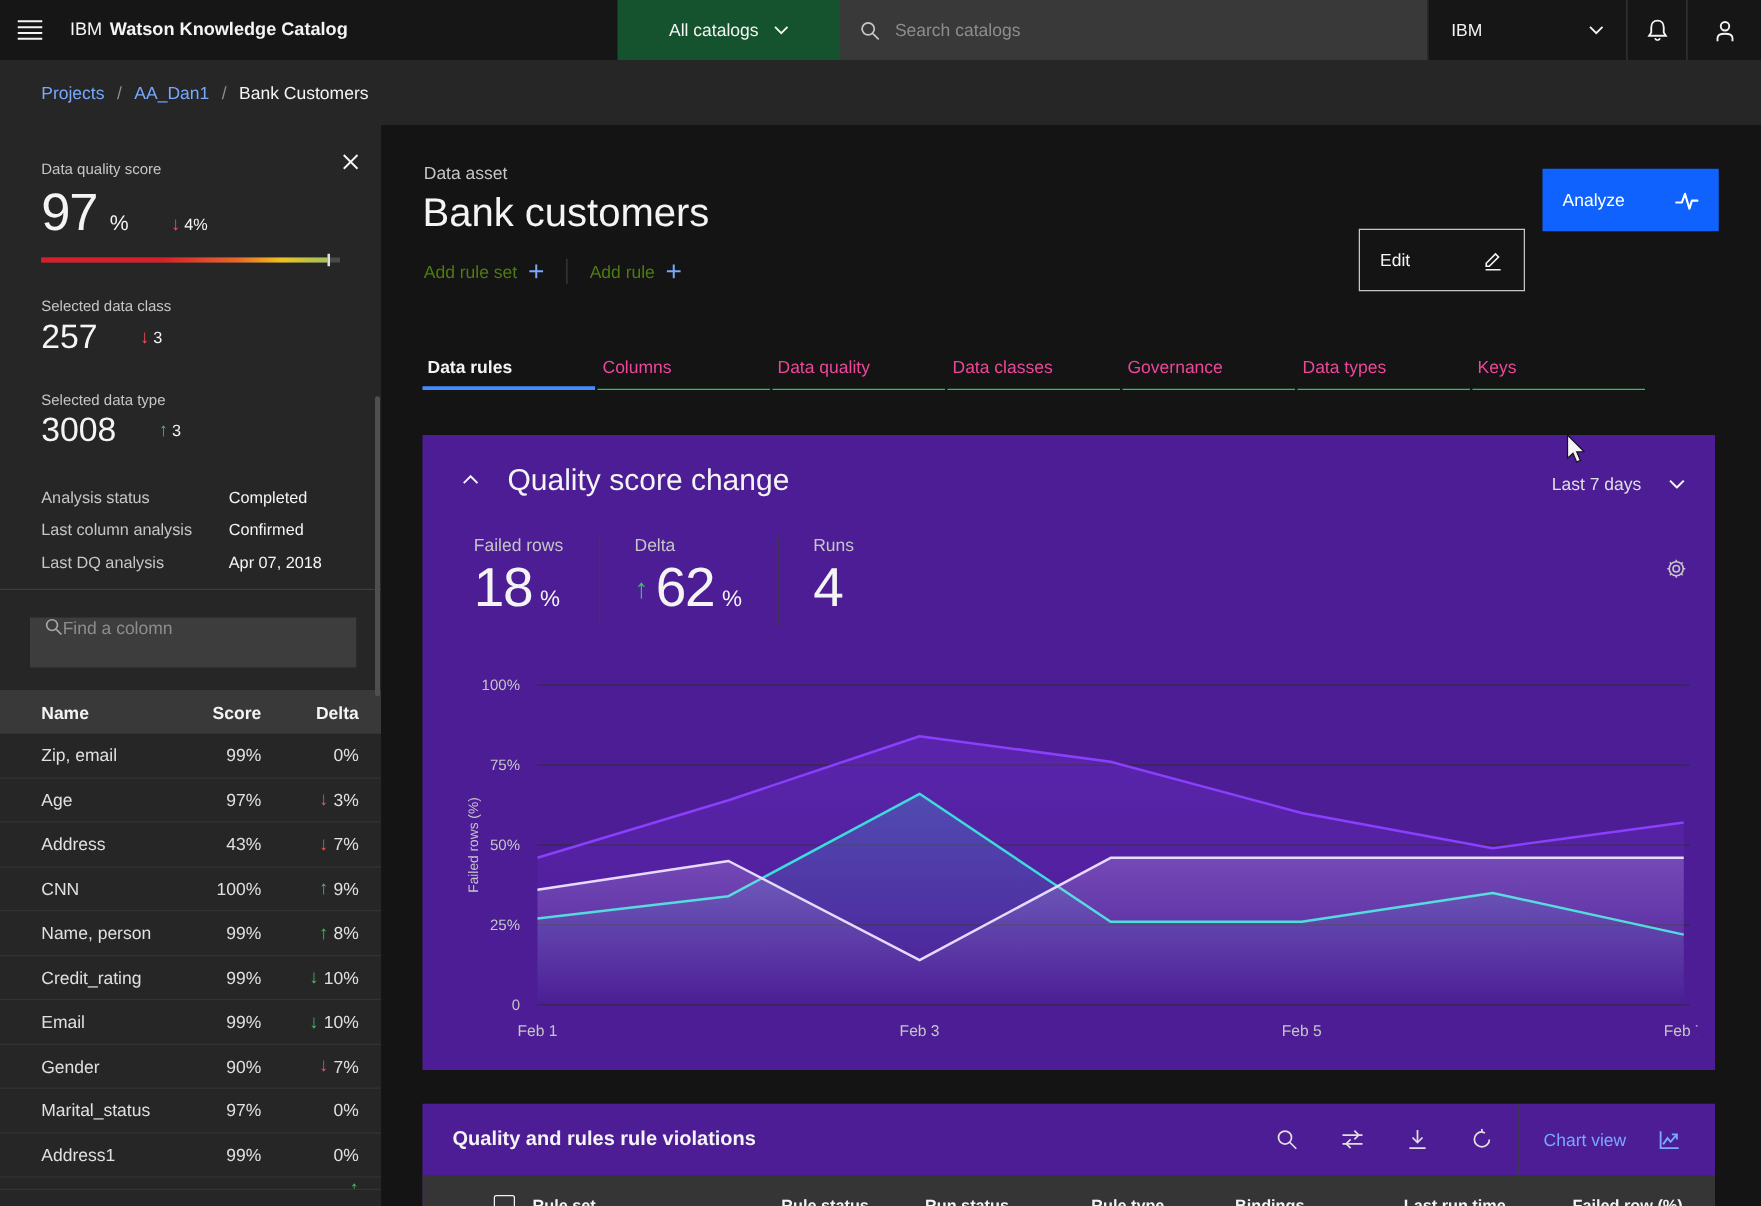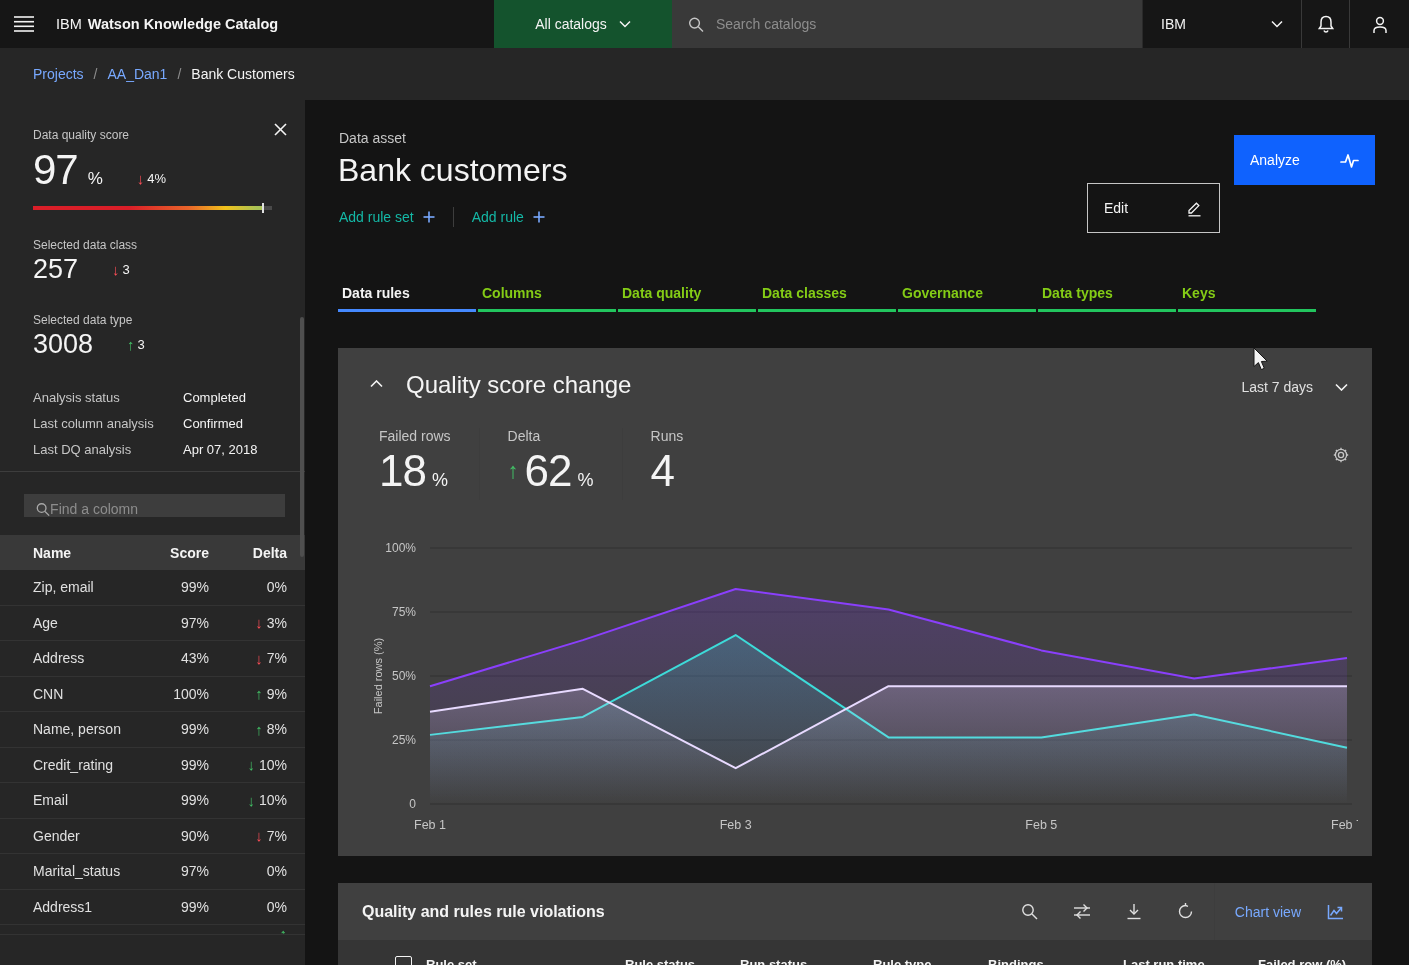--- a/index.html
+++ b/index.html
@@ -44,48 +44,48 @@
   .grad-marker { position:absolute; top:-3px; width:2px; height:10px; background:#e0e0e0; left:96%; }
   .sb-metric { margin-left:33px; margin-top:28px; }
   .sb-metric .val-row { display:flex; align-items:center; gap:6px; margin-top:2px; }
   .sb-metric .val { font-size:27px; font-weight:300; }
   .sb-metric .delta-chip { margin-left:28px; font-size:13px; }
   .sb-status { margin:30px 28px 0 33px; font-size:13px; }
   .sb-status .row { display:flex; margin-bottom:11px; }
   .sb-status .k { width:150px; color:#c6c6c6; }
   .sb-status .v { color:#f4f4f4; }
   .sb-divider { height:1px; background:#3d3d3d; margin-top:14px; }
-  .sb-search { margin:22px 20px 0 24px; height:23px; background:#3d3d3d; display:flex; align-items:flex-end; padding:0 12px; }
+  .sb-search { margin:22px 20px 0 24px; height:40px; background:#3d3d3d; display:flex; align-items:flex-start; padding:0 12px; }
   .sb-search input { background:transparent; border:none; outline:none; color:#f4f4f4; font-size:14px; width:100%; font-family:inherit; }
   .sb-search input::placeholder { color:#8d8d8d; }
   .sb-table { margin-top:18px; font-size:14px; }
   .sb-thead { display:grid; grid-template-columns:1fr 62px 78px; padding:0 18px 0 33px; height:35px; align-items:center; background:#393939; font-weight:700; }
   .sb-thead .num { text-align:right; }
   .sb-row { display:grid; grid-template-columns:1fr 62px 78px; padding:0 18px 0 33px; height:35.5px; align-items:center; border-bottom:1px solid #333333; color:#e0e0e0; }
   .sb-row .num { text-align:right; }
   .sb-row .delta-cell { display:flex; justify-content:flex-end; gap:4px; align-items:center; }
   .sb-partial { height:10px; overflow:hidden; }
   .sb-scrollthumb { position:absolute; right:1px; top:217px; width:4px; height:240px; background:#4f4f4f; border-radius:2px; }
 
   
   .main { position:absolute; top:100px; left:305px; right:0; bottom:0; background:#141414; }
   .asset-kind { position:absolute; left:34px; top:30px; font-size:14px; color:#c6c6c6; }
   .asset-title { position:absolute; left:33px; top:52px; font-size:32px; font-weight:400; color:#f4f4f4; }
   .add-links { position:absolute; left:34px; top:107px; display:flex; align-items:center; gap:18px; font-size:14px; }
-  .add-link { color:#14b8a6; display:flex; align-items:center; gap:9px; cursor:pointer; }
+  .add-link { color:#4d7c0f; display:flex; align-items:center; gap:9px; cursor:pointer; }
   .add-sep { width:1px; height:20px; background:#3d3d3d; }
   .btn { position:absolute; top:35px; height:50px; display:flex; align-items:center; justify-content:space-between; padding:0 16px; font-size:14px; cursor:pointer; }
   .btn-edit { right:189px; width:133px; background:transparent; border:1px solid #c6c6c6; color:#f4f4f4;margin-top:48px; }
   .btn-analyze { right:34px; width:141px; background:#0f62fe; border:none; color:#fff; }
 
   .tabs { position:absolute; left:33px; top:175px; display:flex; gap:2px; }
-  .tab { width:138px; padding:10px 4px 8px 4px; font-size:14px; color:#84cc16; border-bottom:3px solid #22c55e; cursor:pointer;font-weight:bold; }
+  .tab { width:138px; padding:10px 4px 8px 4px; font-size:14px; color:#ec4899; border-bottom:1px solid #22c55e; cursor:pointer; }
   .tab.active { color:#f4f4f4; font-weight:700; border-bottom:3px solid #4589ff; }
 
-  .card { position:absolute; left:33px; width:1034px; background:#404040; }
+  .card { position:absolute; left:33px; width:1034px; background:#4c1d95; }
   .card-chart { top:248px; height:508px; }
   .card-violations { top:783px; height:182px; }
 
   
   .qc-header { position:absolute; top:0; left:0; right:0; height:64px; display:flex; align-items:center; padding:0 24px; }
   .qc-collapse { width:28px; height:28px; display:flex; align-items:center; justify-content:center; cursor:pointer; margin-top:8px; }
   .qc-title { font-size:24px; font-weight:400; margin-left:16px; margin-top:10px; }
   .qc-range { margin-left:auto; margin-top:14px; display:flex; align-items:center; gap:22px; font-size:14px; color:#e0e0e0; cursor:pointer; }
   .qc-stats { position:absolute; top:80px; left:41px; display:flex; align-items:flex-start; }
   .stat { padding-right:28px; }

